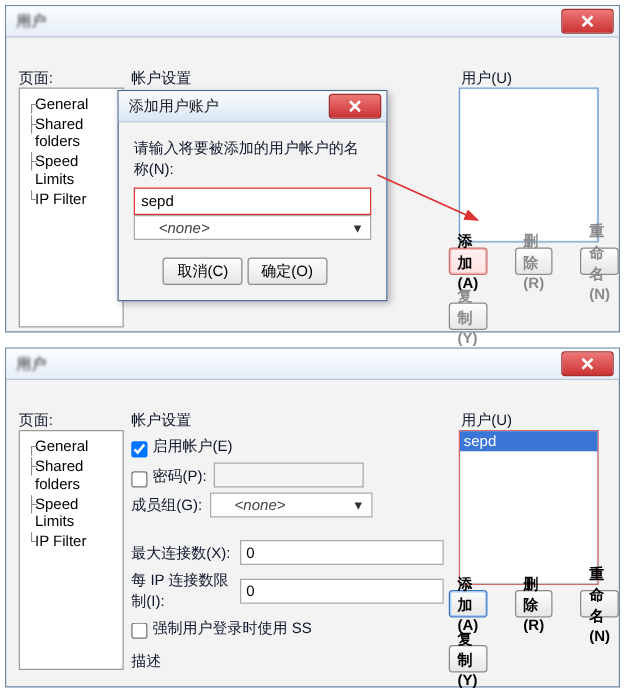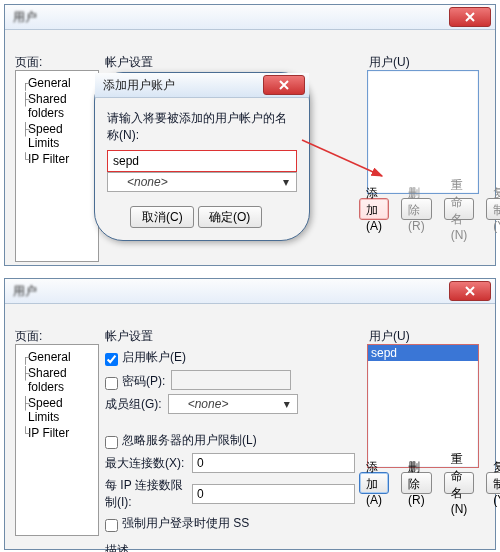--- a/index.html
+++ b/index.html
@@ -20,21 +20,21 @@
   .phdr{}
   .chkrow{display:flex;align-items:flex-end;margin:4px 0;}
   .chkrow input{margin:0 4px 0 0;}
   .userlbl{position:absolute;right:16px;top:24px;width:110px;}
   .userbox{position:absolute;right:16px;top:40px;width:110px;height:122px;border:1px solid #6f9bd0;background:#fff;box-shadow:0 0 1px #6f9bd0 inset;}
   .selitem{background:#3a76d6;color:#fff;padding:1px 3px;}
   .btn{display:inline-flex;align-items:center;justify-content:center;height:22px;border:1px solid #8a8a8a;background:linear-gradient(#fdfdfd,#e6e6e6);border-radius:3px;font-size:12px;padding:0 6px;box-sizing:border-box;}
   .btn.dis{color:#8a8a8a;}
   .btn.blue{border:1px solid #3c7ac7;box-shadow:0 0 0 1px #a8ccf3 inset;}
   .btn.red{border:1px solid #d06a6a;box-shadow:0 0 0 1px #f4bcbc inset;background:linear-gradient(#fff0f0,#ffe2e2);}
-  .btngrid{position:absolute;right:16px;width:120px;display:grid;grid-template-columns:1fr 1fr 1fr 1fr;gap:12px;}
+  .btngrid{position:absolute;right:16px;width:120px;display:grid;grid-template-columns:1fr 1fr 1fr;gap:22px;font-weight:bold;}
   .fld{display:inline-block;border:1px solid #a9a9a9;background:#fff;height:20px;box-sizing:border-box;padding:0 4px;line-height:18px;}
   .num{width:180px;}
   .combo{display:flex;align-items:center;justify-content:space-between;border:1px solid #a9a9a9;background:#fff;height:20px;box-sizing:border-box;padding:0 2px 0 19px;font-style:italic;color:#444;}
   .combo .arrow{width:16px;text-align:center;color:#333;font-style:normal;}
   
   .dlg{position:absolute;border:1px solid #4a6d93;background:#f3f3f3;box-shadow:2px 2px 6px rgba(0,0,0,.3);}
   .dlg .titlebar{background:linear-gradient(#fbfcfd,#d9e6f5);}
   .dlg .body{padding:12px;}
   .txtred{border:1px solid #d33;background:#fff;height:22px;box-sizing:border-box;padding:0 5px;line-height:20px;color:#000;}
   .arrow-svg{position:absolute;pointer-events:none;}
@@ -88,21 +88,21 @@
       <div class="btn dis">
             <span>重命名(N)</span>
           </div>
       <div class="btn dis">
             <span>复制(Y)</span>
           </div>
     </div>
   </div>
 </div>
 
-<div class="dlg" style="left:94px;top:72px;width:214px;border-radius:29px;">
+<div class="dlg" style="left:94px;top:72px;width:214px;">
   <div class="titlebar">
     <div class="title" style="filter:none">添加用户账户</div>
     <div class="closebtn">
       <svg viewBox="0 0 10 10">
             <path d="M1 1 L9 9 M9 1 L1 9" stroke="#fff" stroke-width="2"></path>
           </svg>
     </div>
   </div>
   <div class="body">
     <div class="lbl" style="margin-bottom:6px;">请输入将要被添加的用户帐户的名称(N):</div>
@@ -164,24 +164,20 @@
       </div>
       <div class="row2">
         <span class="lbl">成员组(G):</span>
         <div class="combo" style="width:130px;">
           <span>&lt;none&gt;</span>
           <span class="arrow">▾</span>
         </div>
       </div>
 
       <div style="height:10px;"></div>
-      <div class="chkrow">
-        <input type="checkbox" style="">
-        <span class="lbl">忽略服务器的用户限制(L)</span>
-      </div>
       <div class="row2">
         <span class="lbl" style="width:90px;">最大连接数(X):</span>
         <span class="fld num"><span>0</span></span>
       </div>
       <div class="row2">
         <span class="lbl" style="width:90px;">每 IP 连接数限制(I):</span>
         <span class="fld num"><span>0</span></span>
       </div>
       <div class="chkrow">
         <input type="checkbox" style="">

